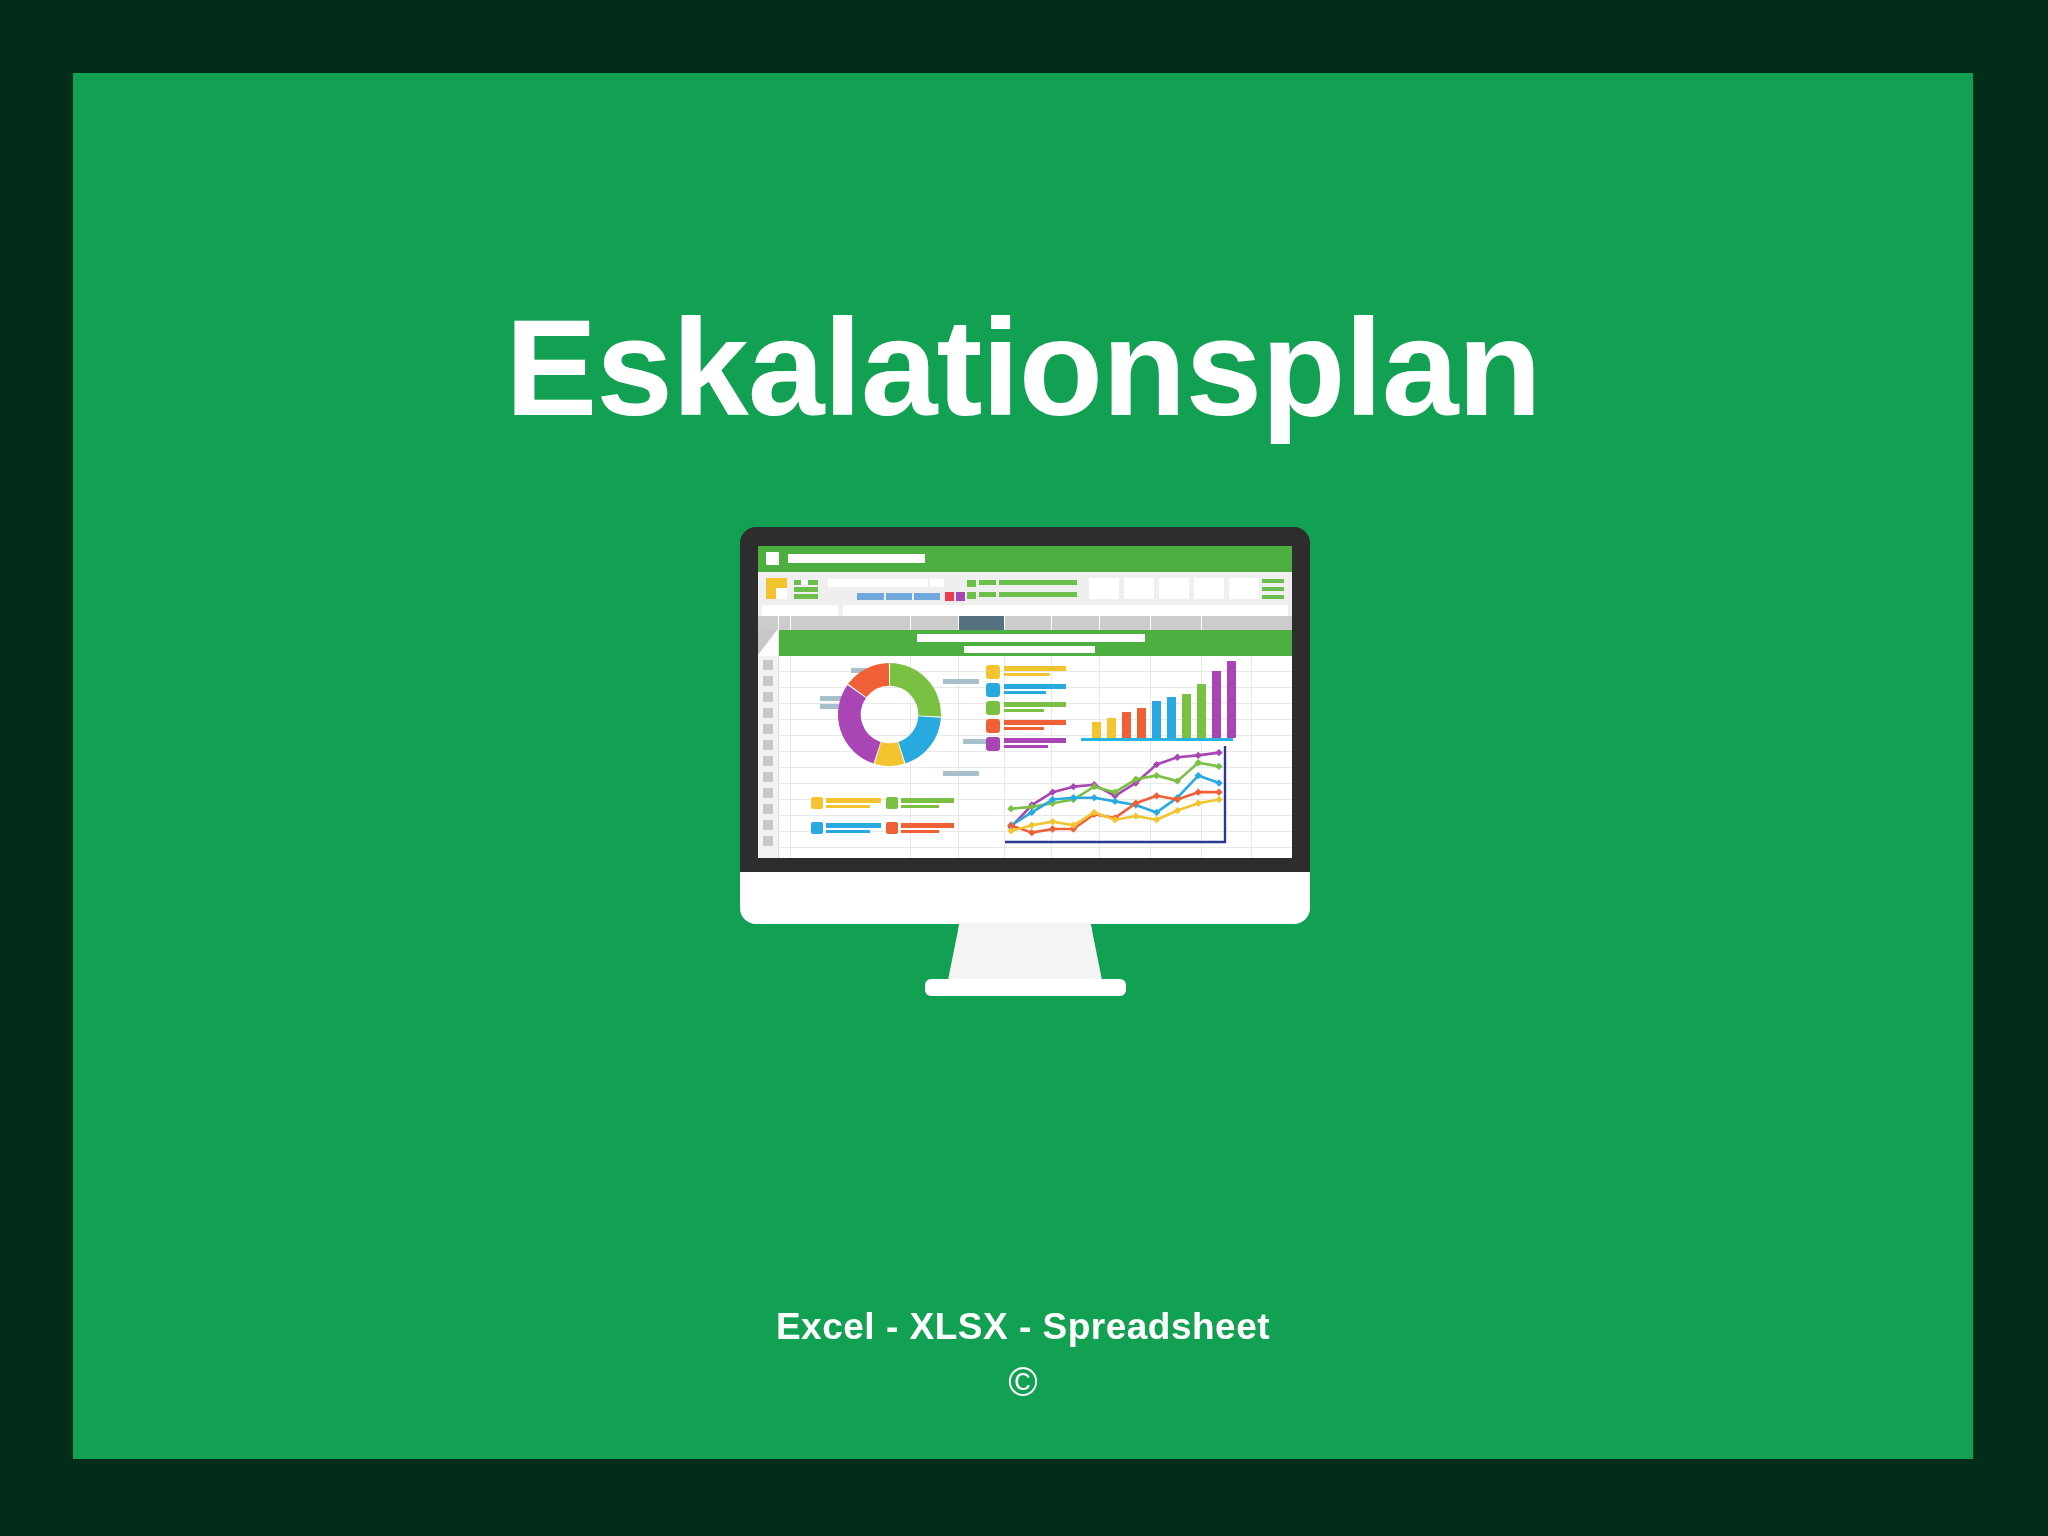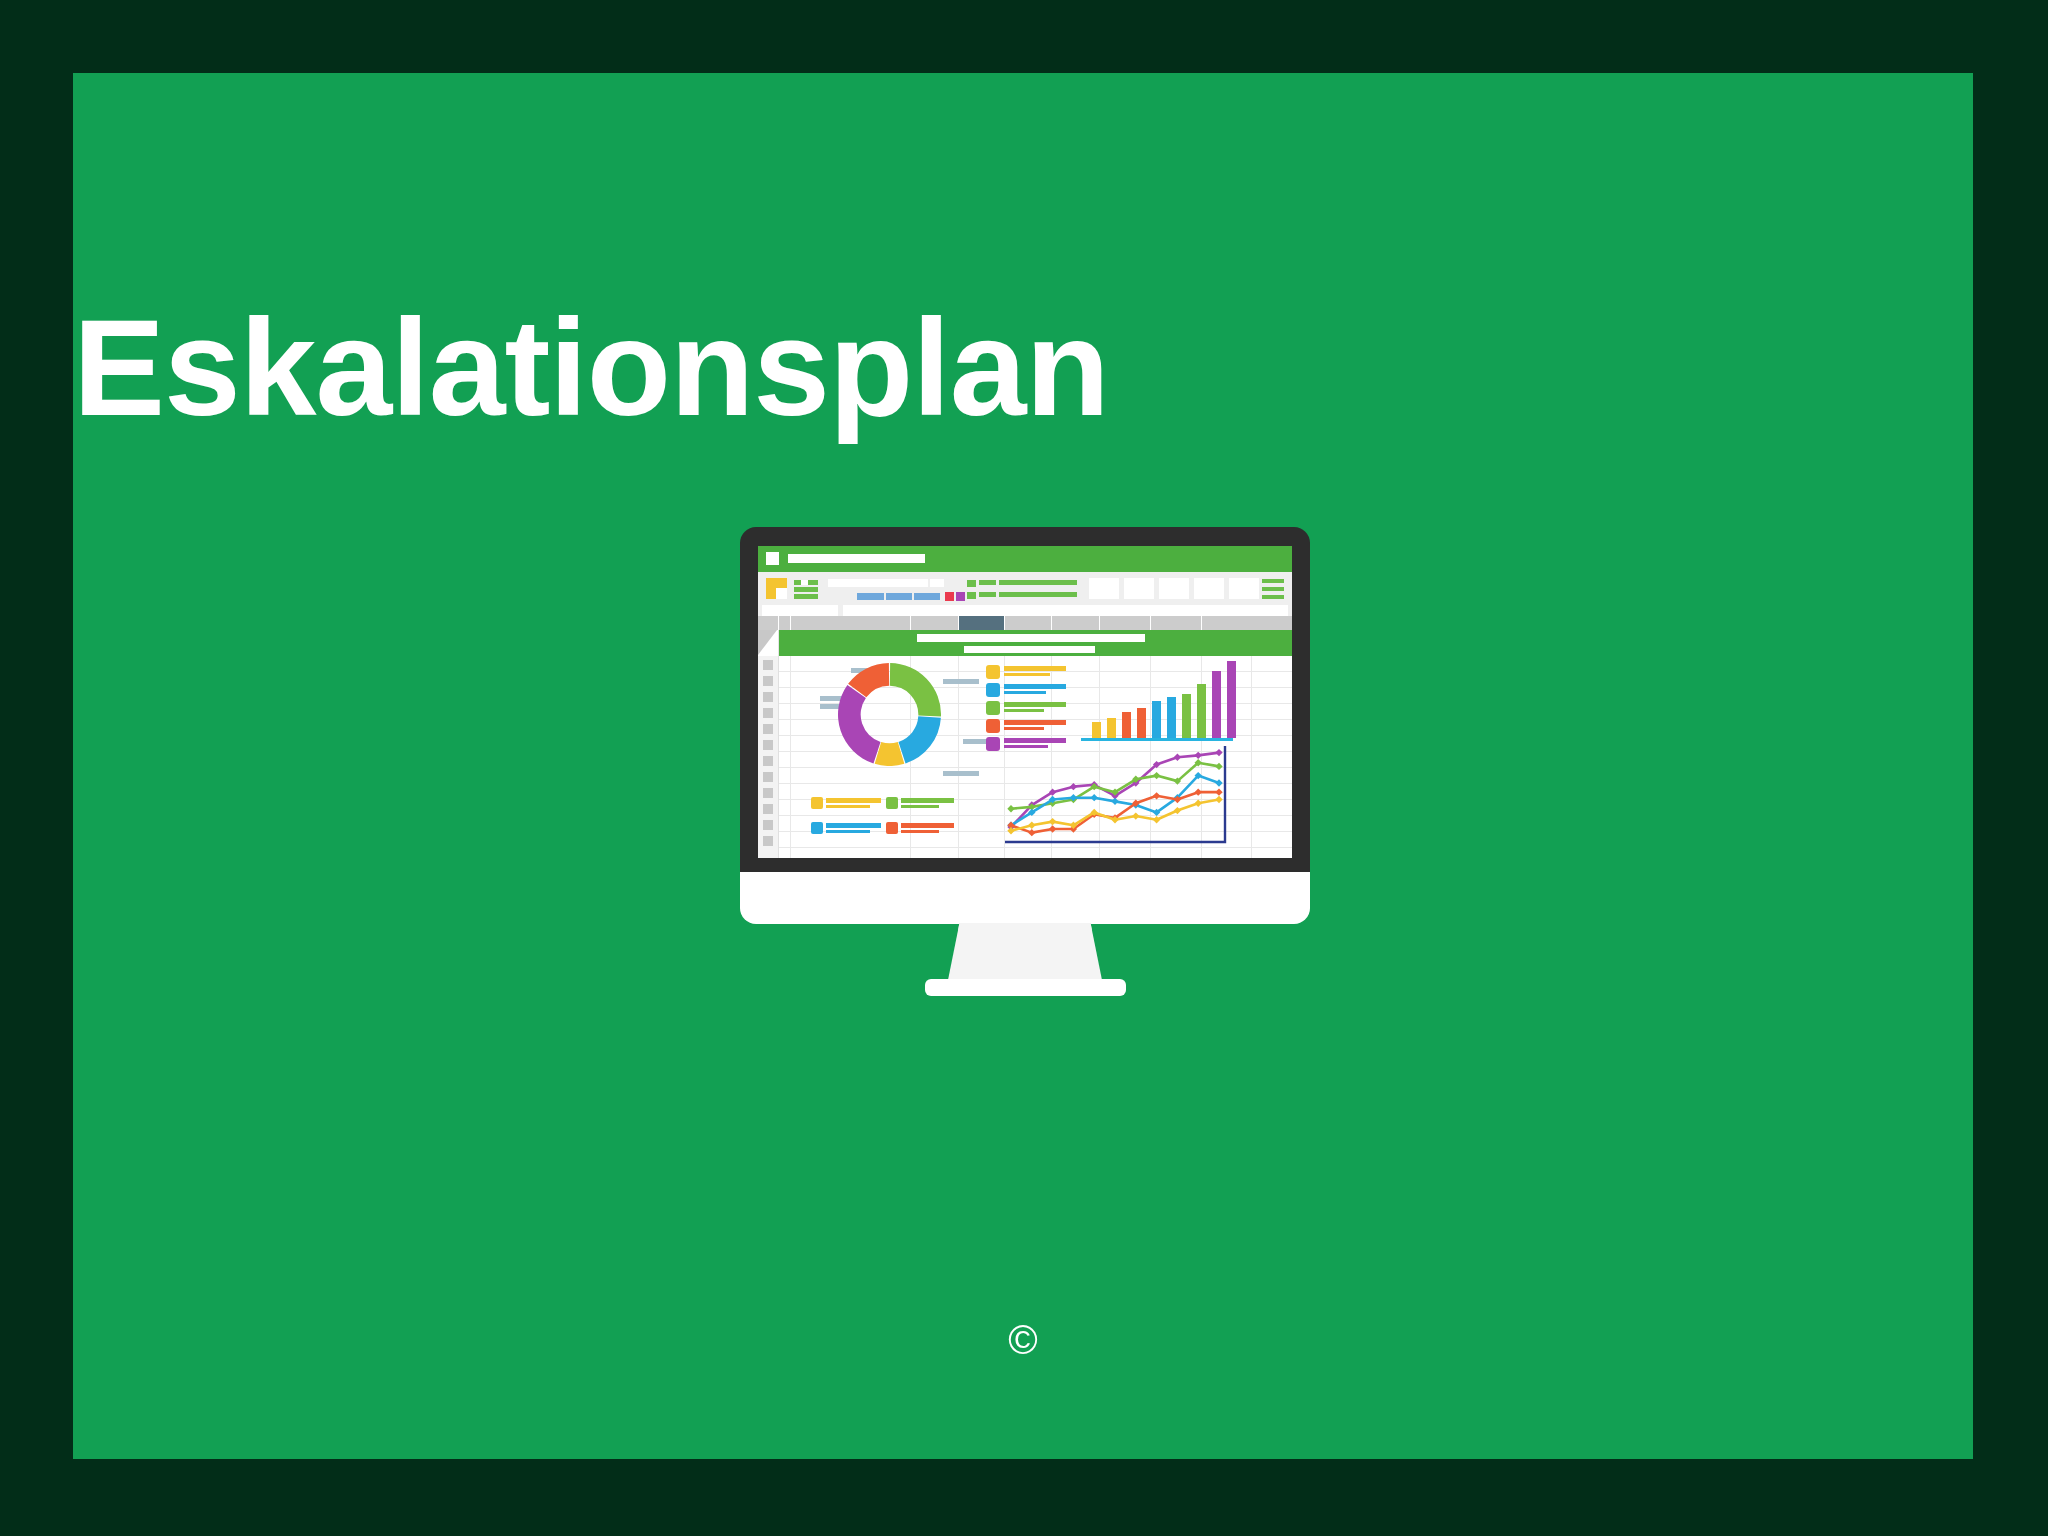--- a/index.html
+++ b/index.html
@@ -27,21 +27,21 @@
     height: 1386px;
     background: #12a053;
   }
 
   
   #page-title {
     position: absolute;
     left: 0;
     top: 222px;
     width: 1900px;
-    text-align: left;
+    text-align: center;
     color: #ffffff;
     font-size: 138px;
     font-weight: bold;
     letter-spacing: -1px;
     line-height: 1.05;
     white-space: nowrap;
   }
 
   
   #footer {
@@ -678,17 +678,18 @@
           </div>
         </div>
       </div>
       <div id="monitor-chin"></div>
       <div id="monitor-neck-shadow"></div>
       <div id="monitor-neck"></div>
       <div id="monitor-base"></div>
     </div>
 
     <div id="footer">
+      <div id="footer-caption" class="nosel">Excel - XLSX - Spreadsheet</div>
       <div id="footer-copyright" class="nosel">©</div>
     </div>
 
   </div>
 </div>
 
 </body></html>

